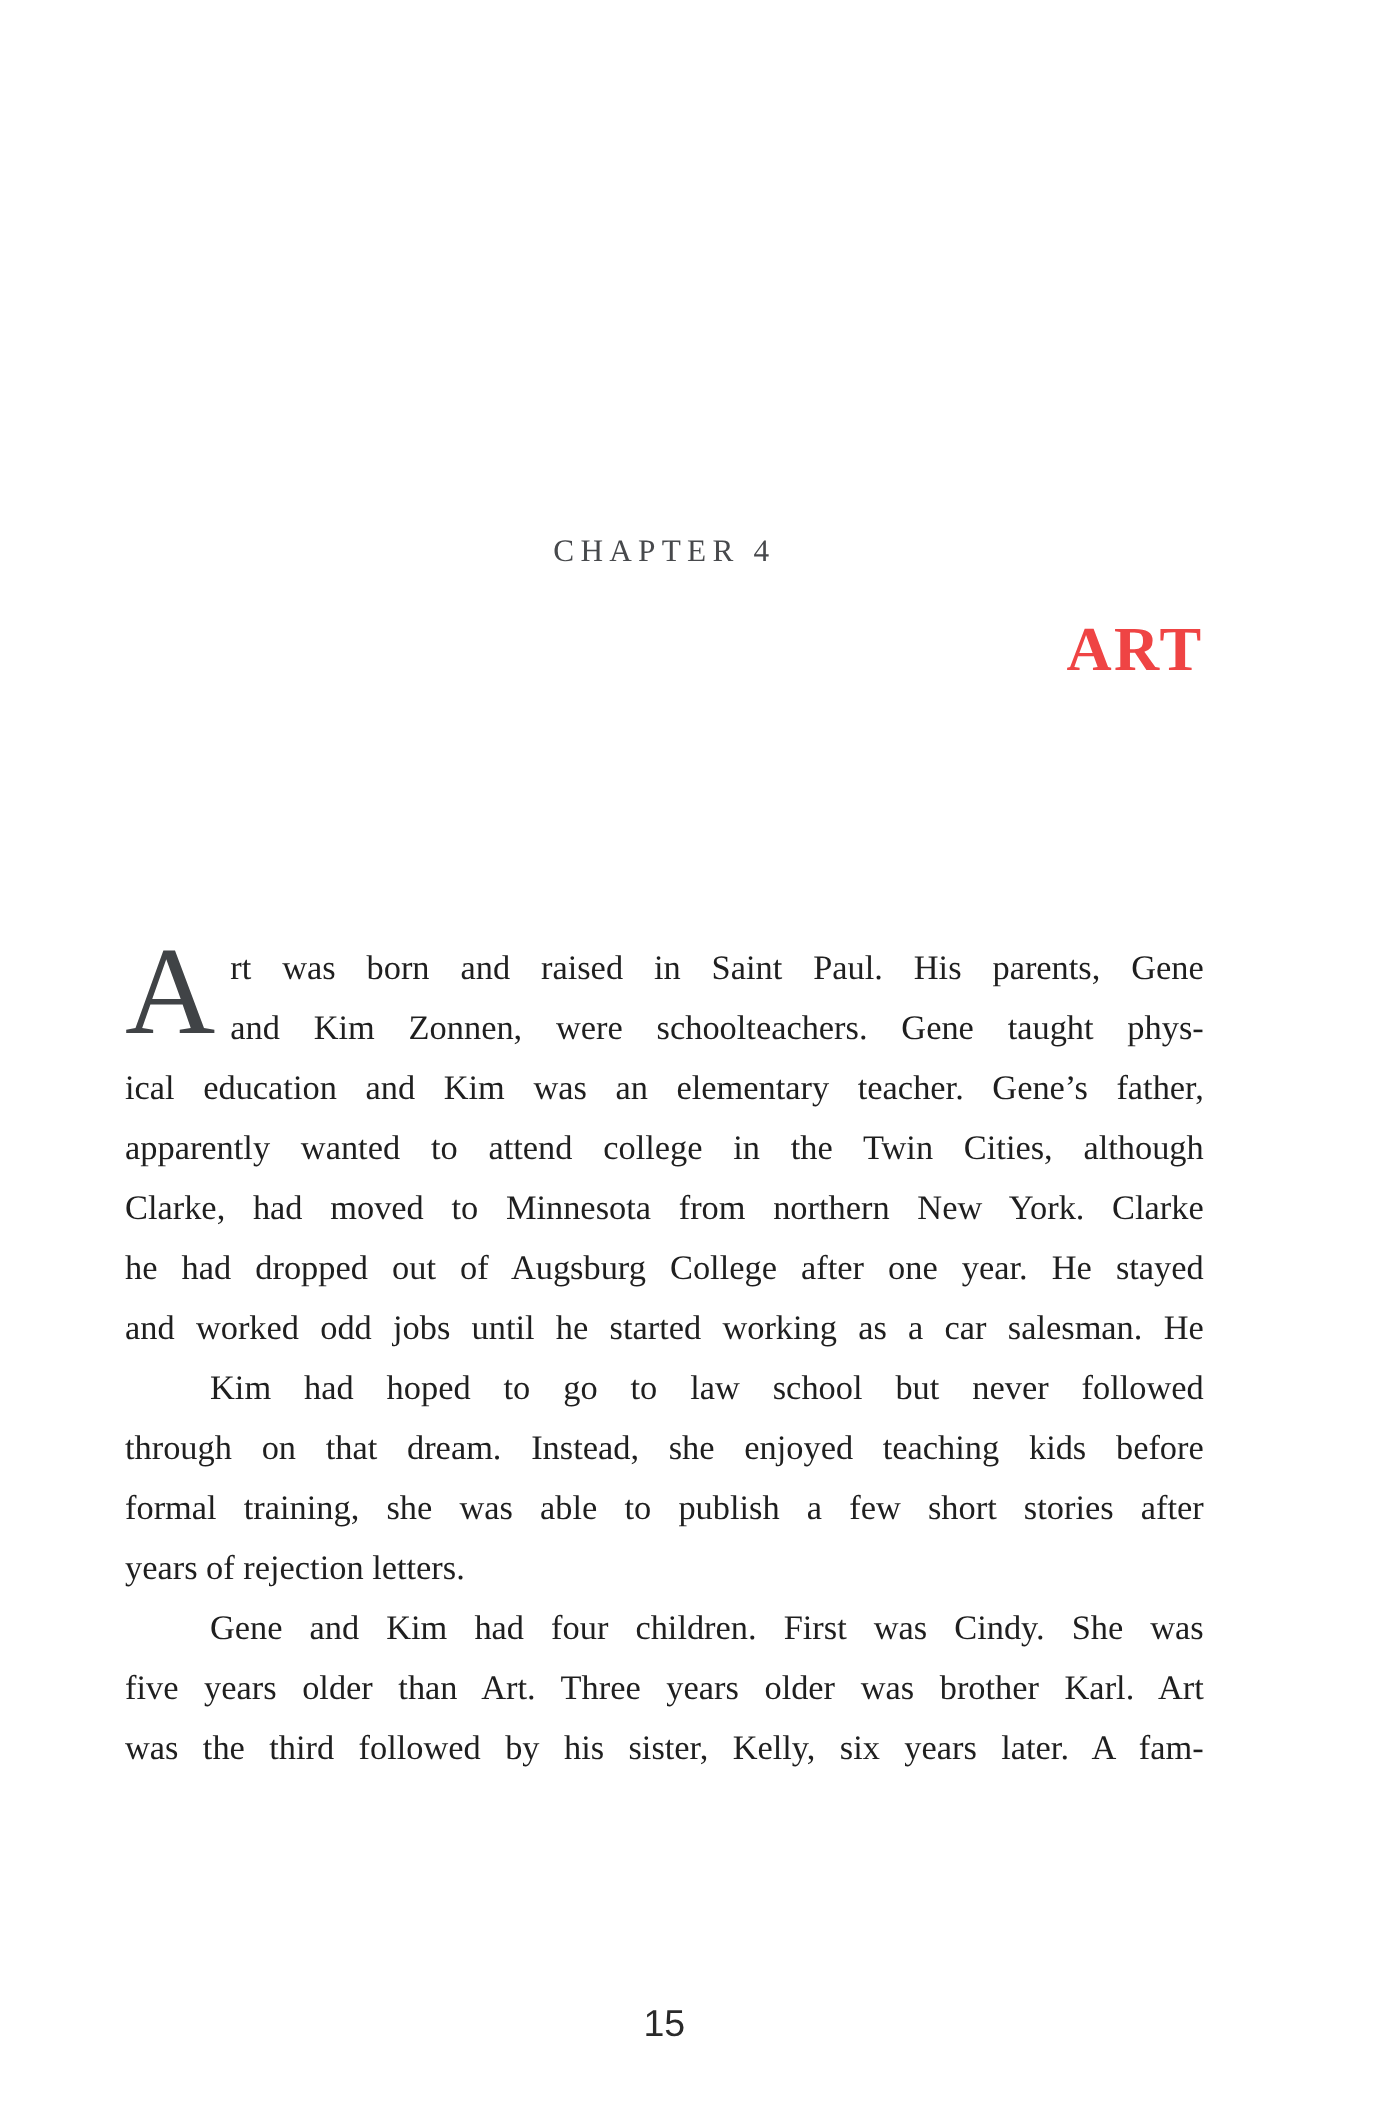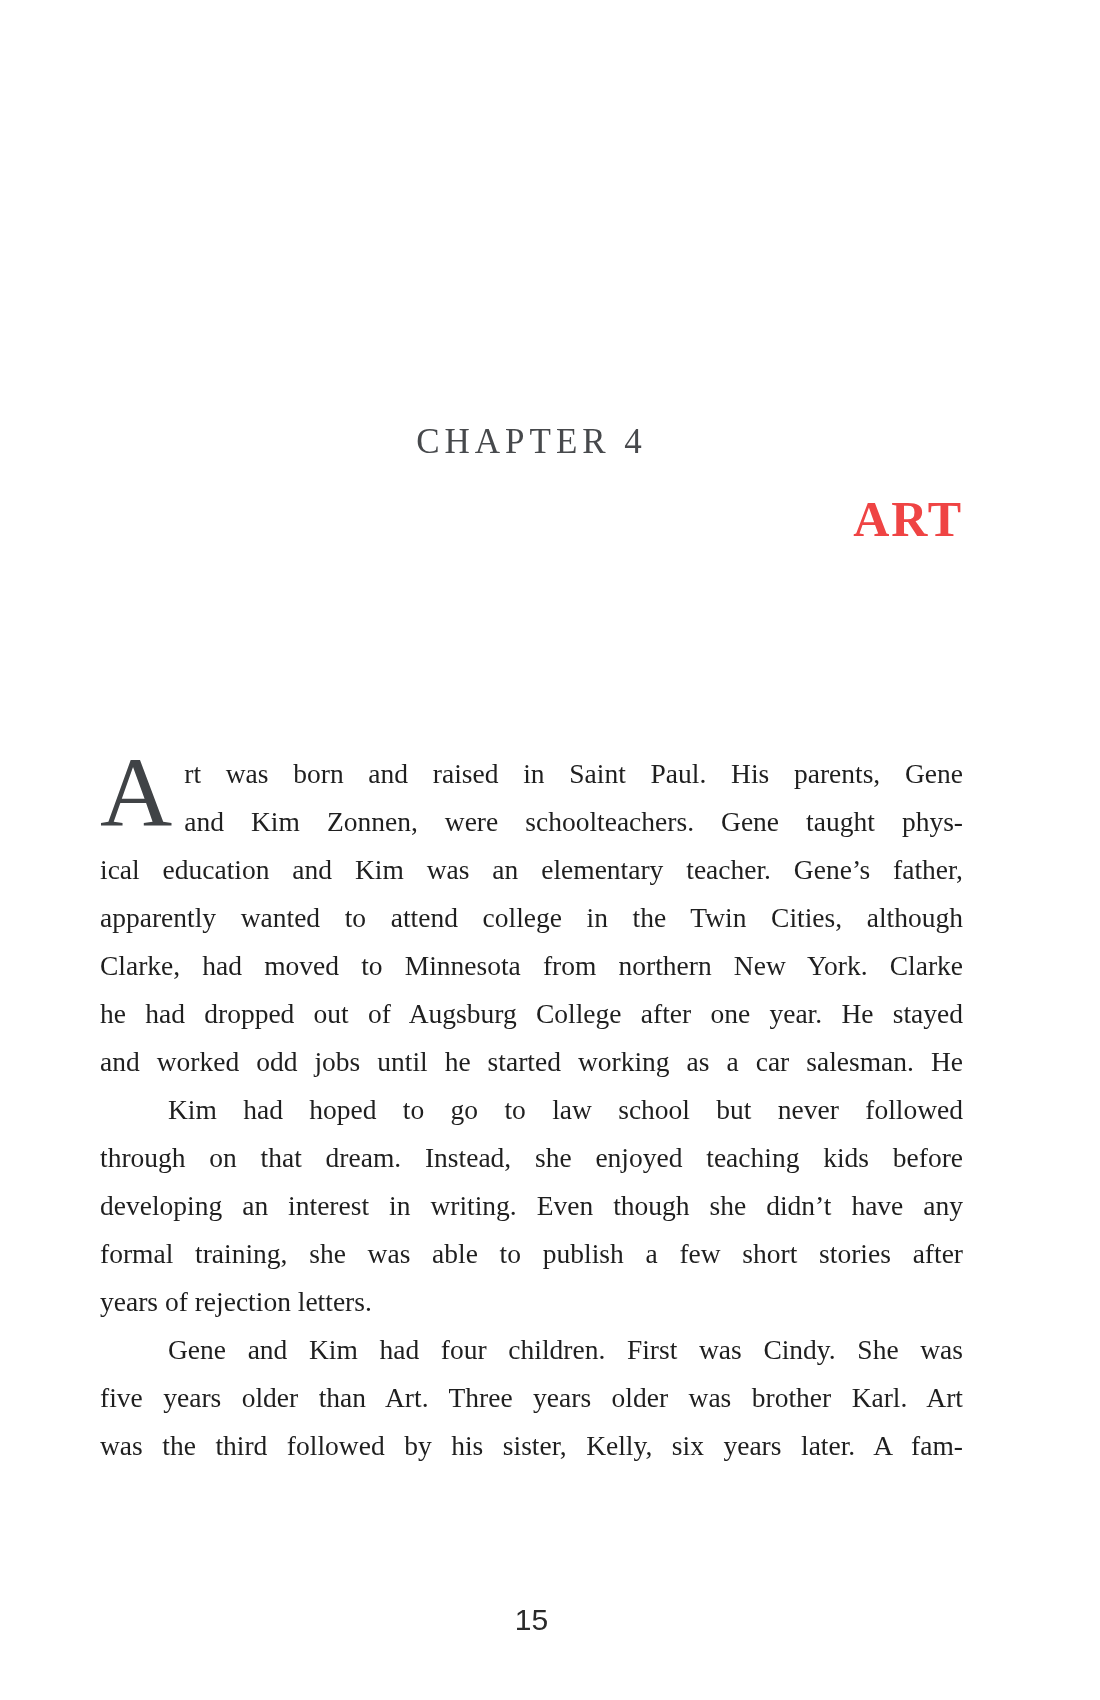--- a/index.html
+++ b/index.html
@@ -14,21 +14,21 @@
     background: #ffffff;
     font-family: "Liberation Serif", serif;
     overflow: hidden;
   }
   .chapter-label {
     position: absolute;
     top: 424px;
     left: 100px;
     width: 863px;
     text-align: center;
-    font-size: 35px;
+    font-size: 25px;
     line-height: 35px;
     letter-spacing: 5px;
     color: #47494c;
     font-weight: 400;
   }
   .chapter-title {
     position: absolute;
     top: 490px;
     left: 100px;
     width: 863px;
@@ -92,21 +92,20 @@
       <span class="drop-cap">A</span>
       <div class="line">rt was born and raised in Saint Paul. His parents, Gene</div>
       <div class="line">and Kim Zonnen, were schoolteachers. Gene taught phys-</div>
       <div class="line">ical education and Kim was an elementary teacher. Gene’s father,</div>
       <div class="line">apparently wanted to attend college in the Twin Cities, although</div>
       <div class="line">Clarke, had moved to Minnesota from northern New York. Clarke</div>
       <div class="line">he had dropped out of Augsburg College after one year. He stayed</div>
       <div class="line">and worked odd jobs until he started working as a car salesman. He</div>
       <div class="line indent">Kim had hoped to go to law school but never followed</div>
       <div class="line">through on that dream. Instead, she enjoyed teaching kids before</div>
-      <div class="line">developing an interest in writing. Even though she didn’t have any</div>
       <div class="line">formal training, she was able to publish a few short stories after</div>
       <div class="line flush">years of rejection letters.</div>
       <div class="line indent">Gene and Kim had four children. First was Cindy. She was</div>
       <div class="line">five years older than Art. Three years older was brother Karl. Art</div>
       <div class="line">was the third followed by his sister, Kelly, six years later. A fam-</div>
     </div>
   <div class="page-number">15</div>
 </div>
 
 </body></html>

